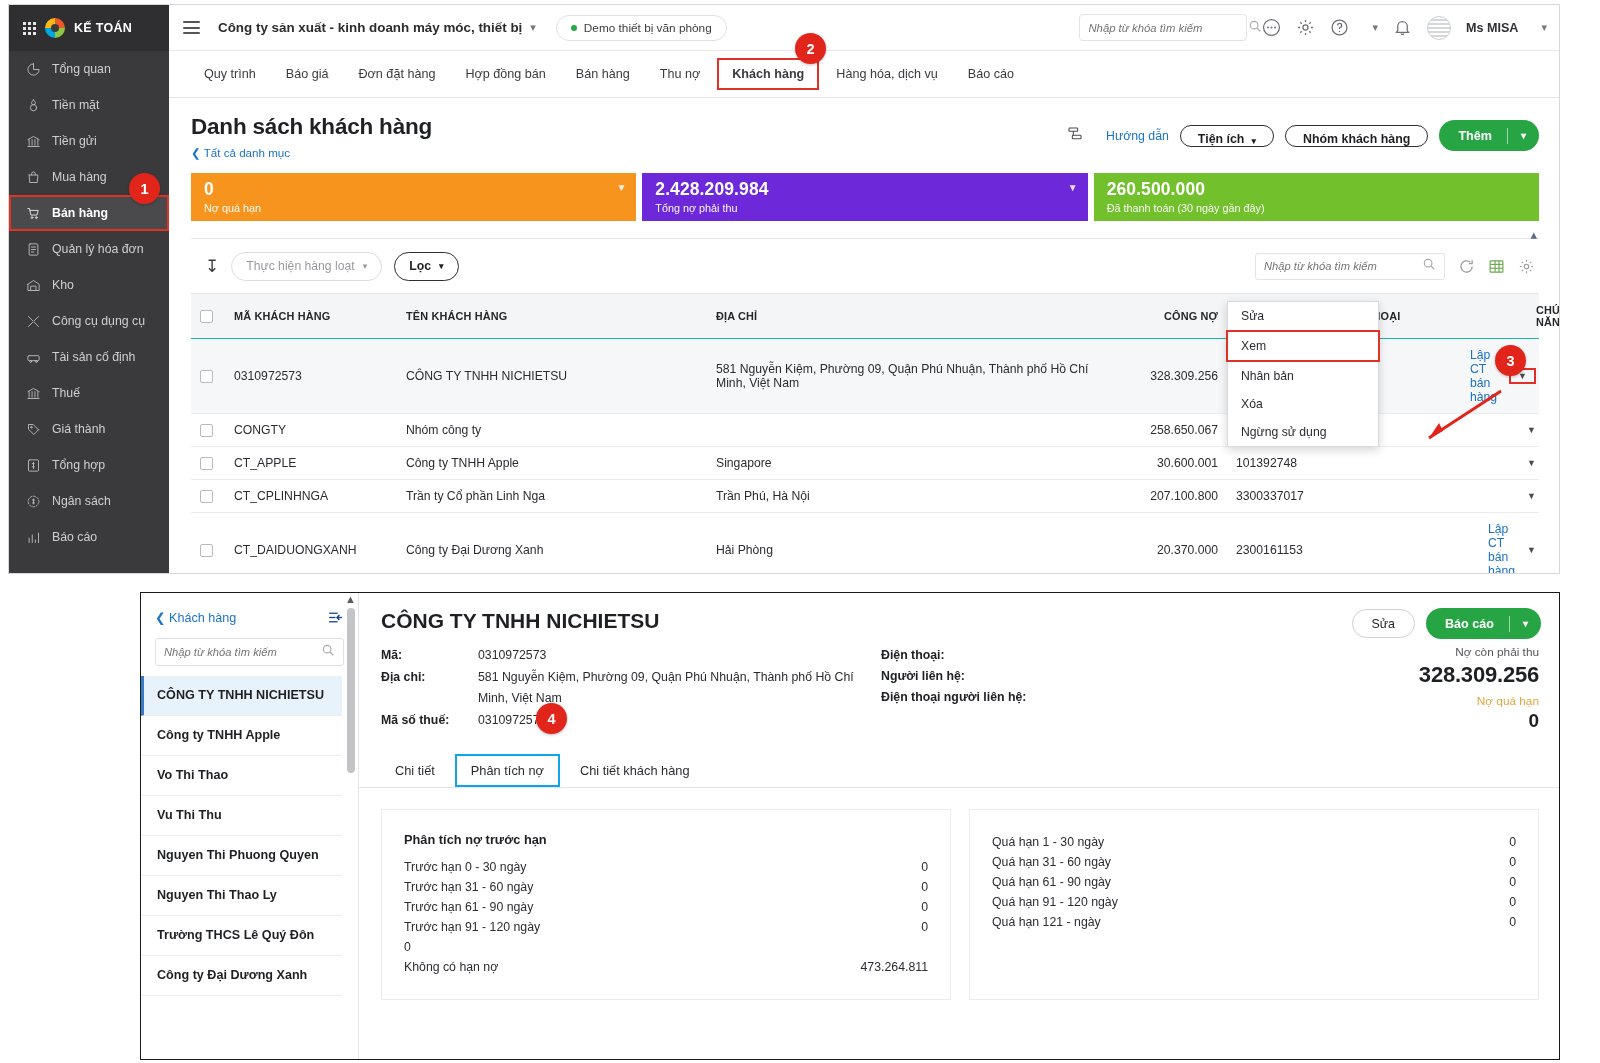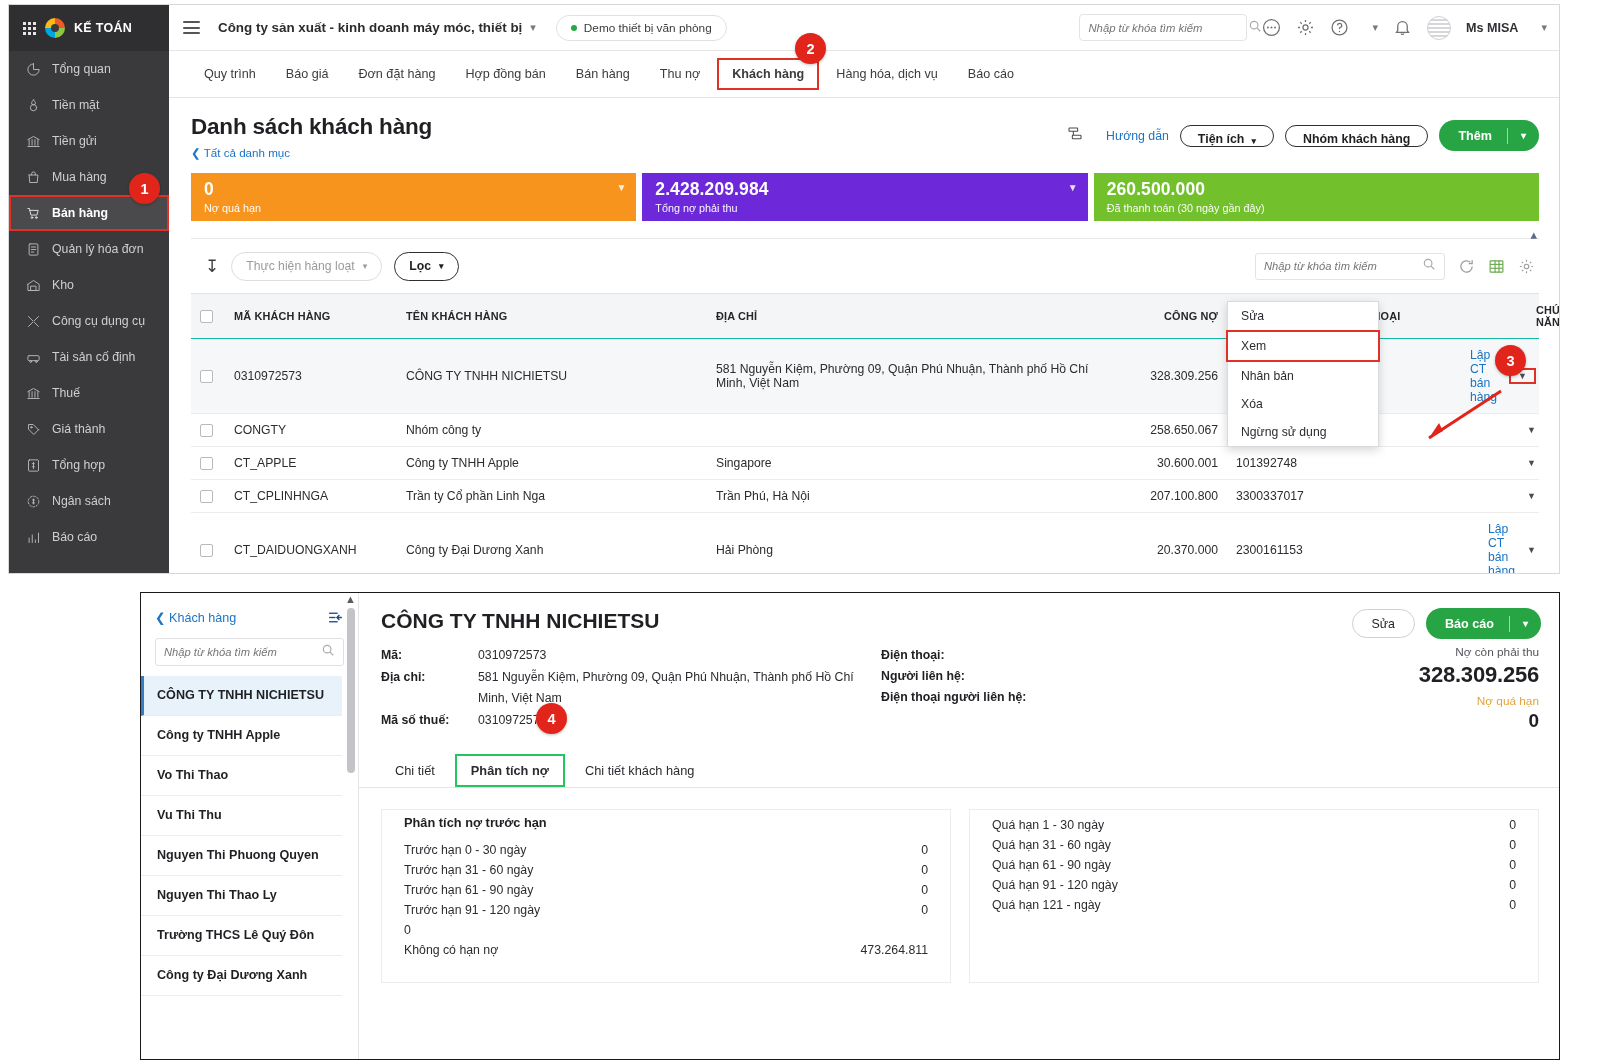--- a/index.html
+++ b/index.html
@@ -223,25 +223,25 @@
   .flabel { font-weight: bold; color:#202124; }
   .fval { color:#2b2c30; }
   .bpm-right { margin-left:auto; text-align:right; }
   .rr-cap { font-size: 11.8px; color:#55565a; }
   .rr-big { font-size: 22px; font-weight:bold; color:#1f2023; margin-top: 3px; letter-spacing:-.2px; }
   .rr-cap2 { font-size: 11.8px; color:#e0a53c; margin-top: 6px; }
   .rr-big2 { font-size: 19px; font-weight:bold; color:#1f2023; margin-top: 2px; }
 
   .bpm-tabs { display:flex; align-items:center; gap: 6px; padding: 22px 0 0 22px; position:relative; }
   .bt { font-size: 12.8px; color:#2b2c30; padding: 7px 14px; }
-  .bt.sel { font-weight:bold; border:2px solid #22c55e; }
+  .bt.sel { font-weight:normal; border:2px solid #0ea5e9; }
   .tabs-rule { position:absolute; left: 0; right: 0; bottom: -1px; height:1px; background:#e4e5e7; }
 
   .analysis { display:flex; gap: 18px; padding: 22px 22px 0 22px; }
-  .an-card { flex:1; border:1px solid #ebecee; background:#fff; padding: 5px 22px 22px 22px; }
+  .an-card { flex:1; border:1px solid #ebecee; background:#fff; padding: 22px 22px 22px 22px; }
   .an-title { font-size: 12.8px; font-weight:bold; color:#1f2023; margin-bottom: 10px; }
   .an-row { display:flex; font-size: 12.3px; color:#2b2c30; padding: 3px 0; }
   .an-row .k { flex: 1; }
   .an-row .v { text-align:right; }
 </style>
 </head>
 <body>
 
 <div class="top-panel">
 

